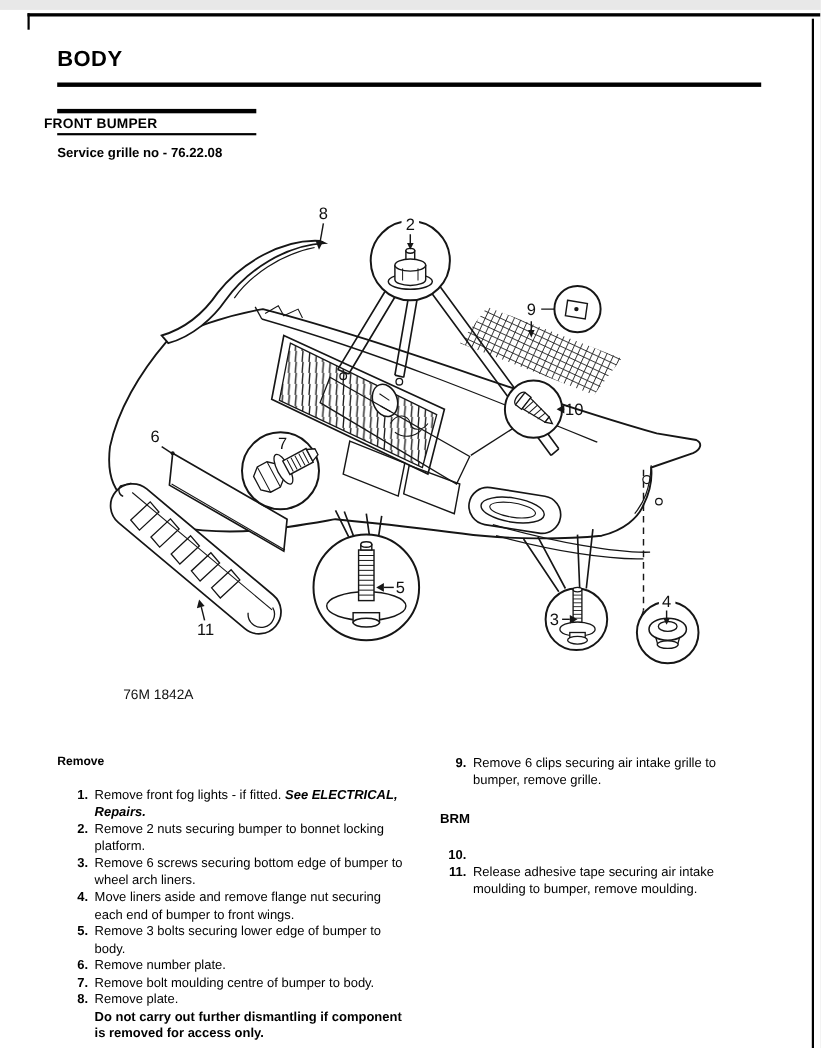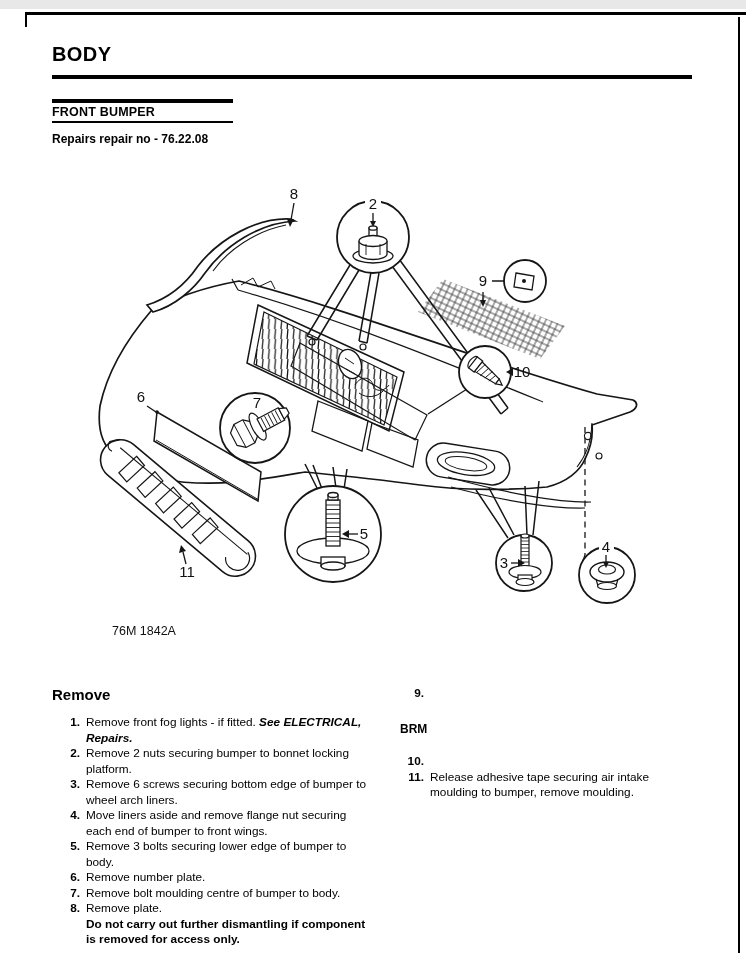--- a/index.html
+++ b/index.html
@@ -5,24 +5,24 @@
   html,body{margin:0;padding:0;background:#e8e8e8}
   .page{position:relative;width:746px;height:953px;background:#fff;margin:9px auto;
         font-family:"Liberation Sans", sans-serif;color:#000;overflow:hidden}
   .abs{position:absolute}
   
   .artifact{background:#000}
   .bottom-dotted{position:absolute;left:0;top:947px;width:746px;border-top:2px dotted #b0b0b0}
   
   .body-title{position:absolute;left:52px;top:34px;font-size:20px;font-weight:bold;letter-spacing:.4px}
   .rule{position:absolute;background:#000}
-  .fb-title{position:absolute;left:52px;top:96px;font-size:12.5px;font-weight:bold;letter-spacing:.2px}
+  .fb-title{position:absolute;left:40px;top:96px;font-size:12.5px;font-weight:bold;letter-spacing:.2px}
   .service{position:absolute;left:52px;top:123px;font-size:12px;font-weight:bold}
   
-  .remove-heading{position:absolute;left:52px;top:677px;font-size:15px;font-weight:bold}
+  .remove-heading{position:absolute;left:52px;top:677px;font-size:11px;font-weight:bold}
   .col{position:absolute;font-size:11.8px;line-height:15.5px}
   .col-left{left:60px;top:706px;width:308px}
   .col-right{left:398px;top:677px;width:296px}
   .step{display:grid;grid-template-columns:20px 1fr;column-gap:6px}
   .col-right .step{grid-template-columns:26px 1fr}
   .num{font-weight:bold;text-align:right;white-space:nowrap}
   .bi{font-weight:bold;font-style:italic}
   .note{font-weight:bold}
   .note:empty{display:none}
   .brm{font-weight:bold;margin:20px 0 17px 2px;font-size:12px}
@@ -36,21 +36,21 @@
   <div class="abs artifact" style="left:25px;top:3px;width:721px;height:3px"></div>
   <div class="abs artifact" style="left:25px;top:3px;width:2px;height:15px"></div>
   <div class="abs artifact" style="left:738px;top:8px;width:2px;height:937px"></div>
   <div class="bottom-dotted"></div>
 
   <div class="body-title">BODY</div>
   <div class="rule" style="left:52px;top:66px;width:640px;height:4px"></div>
   <div class="rule" style="left:52px;top:90px;width:181px;height:4px"></div>
   <div class="fb-title">FRONT BUMPER</div>
   <div class="rule" style="left:52px;top:112px;width:181px;height:2px"></div>
-  <div class="service">Repairs repair no - 76.22.08</div>
+  <div class="service">Service grille no - 76.22.08</div>
 
   <svg class="abs" style="left:55px;top:150px" width="640" height="500" viewBox="0 0 640 500">
     <defs>
       <pattern id="slats" width="6.2" height="10" patternUnits="userSpaceOnUse">
         <path d="M3.6,-1 L2.6,11" stroke="#151515" stroke-width="1.2" fill="none"></path>
       </pattern>
       <pattern id="xh" width="6" height="6" patternUnits="userSpaceOnUse" patternTransform="rotate(25)">
         <path d="M0,3 H6 M3,0 V6" stroke="#2a2a2a" stroke-width="0.8" fill="none"></path>
       </pattern>
     </defs>
@@ -293,20 +293,21 @@
       <span class="num">8.</span>
       <span class="txt"><span>Remove plate.</span>
         <div class="note">Do not carry out further dismantling if component is removed for access only.</div>
       </span>
     </div>
   </div>
 
   <div class="col col-right">
     <div class="step">
       <span class="num">9.</span>
+      <span class="txt">Remove 6 clips securing air intake grille to bumper, remove grille.</span>
     </div>
     <div class="brm">BRM</div>
     <div class="step">
       <span class="num">10.</span>
     </div>
     <div class="step">
       <span class="num">11.</span>
       <span class="txt">Release adhesive tape securing air intake moulding to bumper, remove moulding.</span>
     </div>
   </div>

